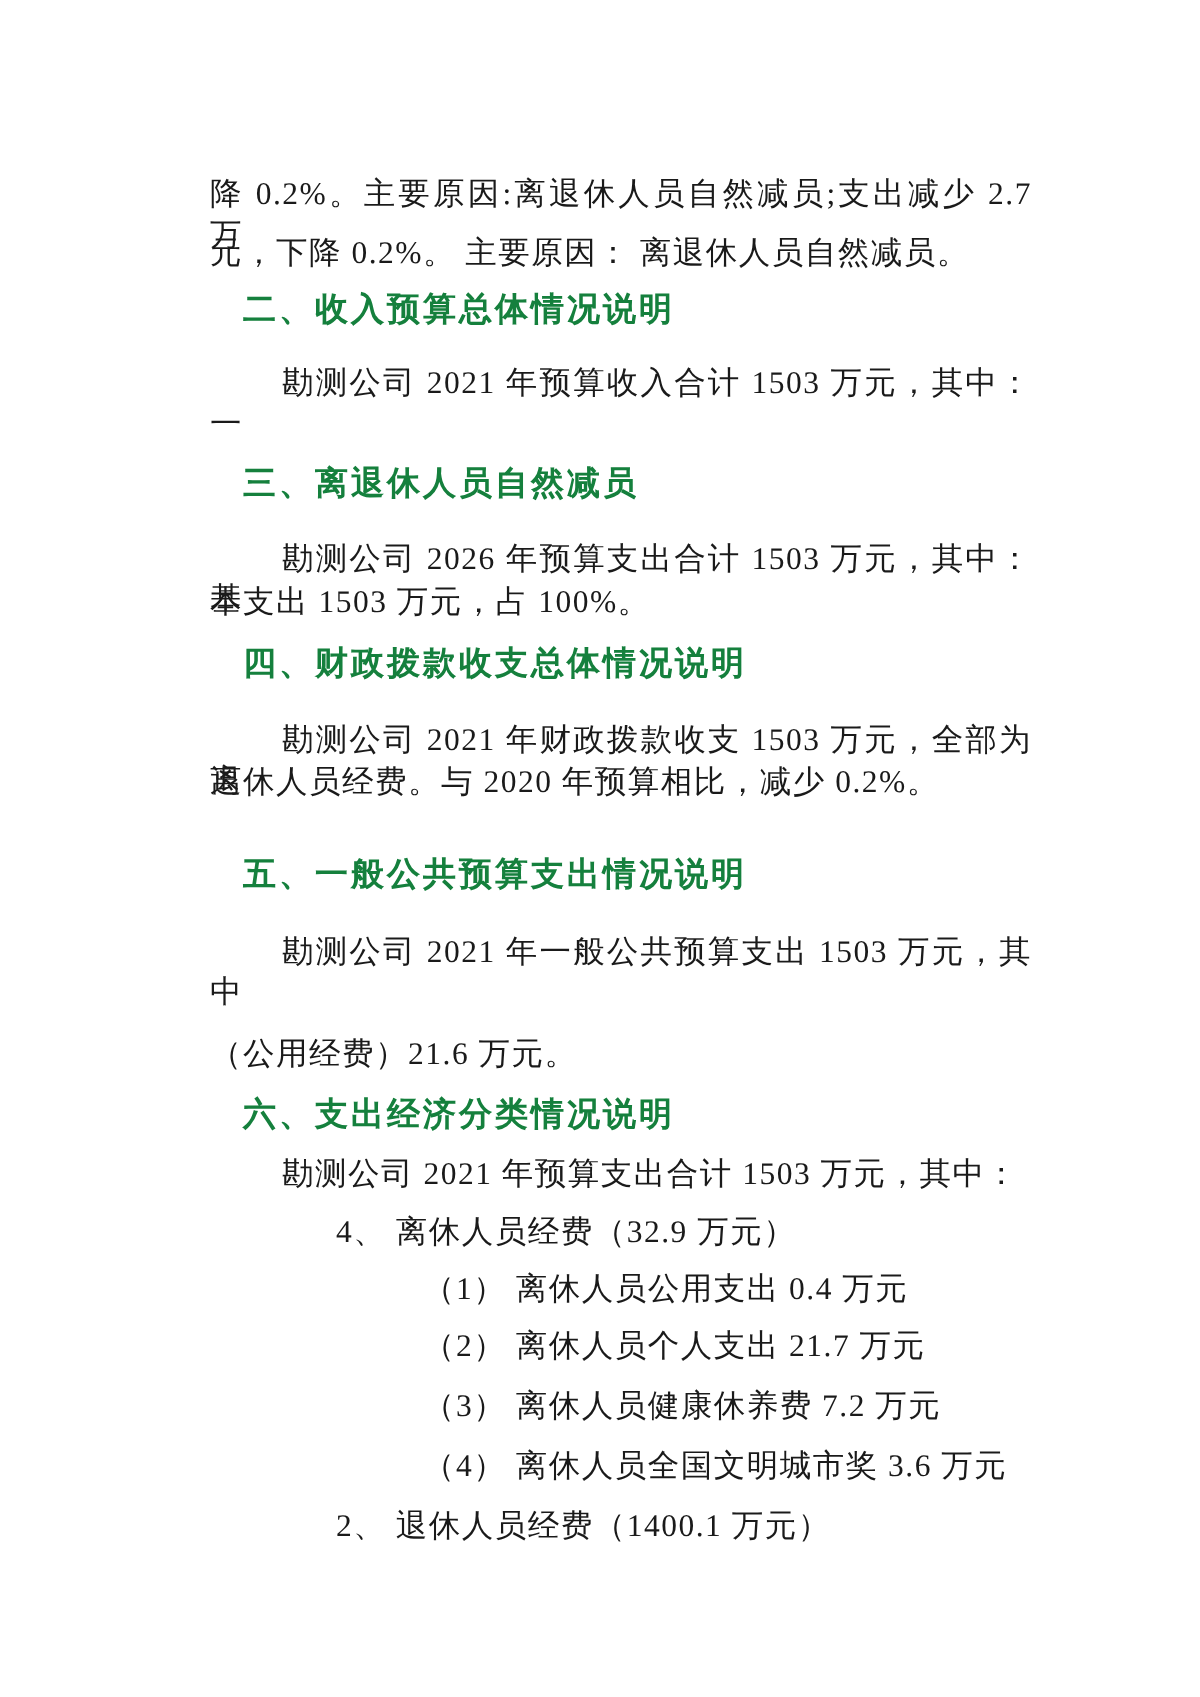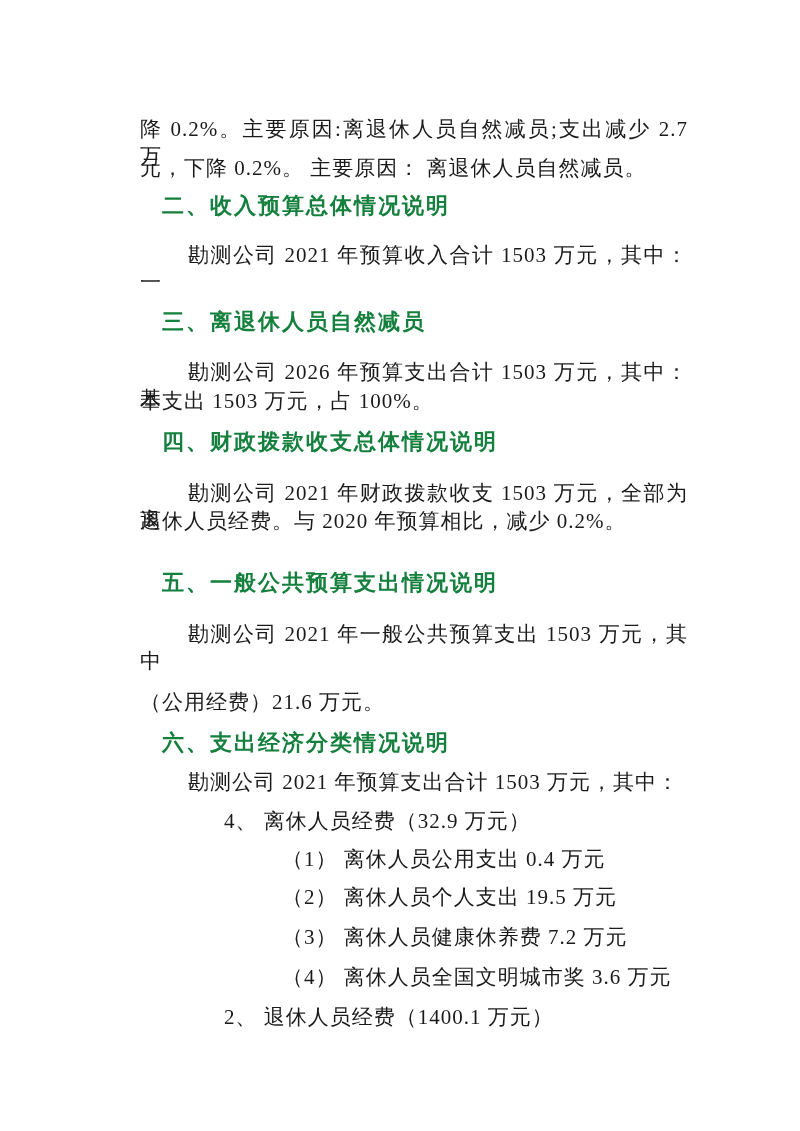--- a/index.html
+++ b/index.html
@@ -75,18 +75,18 @@
 
   <div class="line heading" style="top:569px">五、一般公共预算支出情况说明</div>
   <div class="line just indent" style="top:609px">勘测公司 2021 年一般公共预算支出 1503 万元，其中</div>
   <div class="line" style="top:689px">（公用经费）21.6 万元。</div>
 
   <div class="line heading" style="top:729px">六、支出经济分类情况说明</div>
   <div class="line indent" style="top:769px">勘测公司 2021 年预算支出合计 1503 万元，其中：</div>
 
   <div class="line list1" style="top:808px">4、 离休人员经费（32.9 万元）</div>
   <div class="line list2" style="top:846px">（1） 离休人员公用支出 0.4 万元</div>
-  <div class="line list2" style="top:884px">（2） 离休人员个人支出 19.5 万元</div>
+  <div class="line list2" style="top:884px">（2） 离休人员个人支出 21.7 万元</div>
   <div class="line list2" style="top:924px">（3） 离休人员健康休养费 7.2 万元</div>
   <div class="line list2" style="top:964px">（4） 离休人员全国文明城市奖 3.6 万元</div>
   <div class="line list1" style="top:1004px">2、 退休人员经费（1400.1 万元）</div>
 
 </div>
 
 </body></html>

